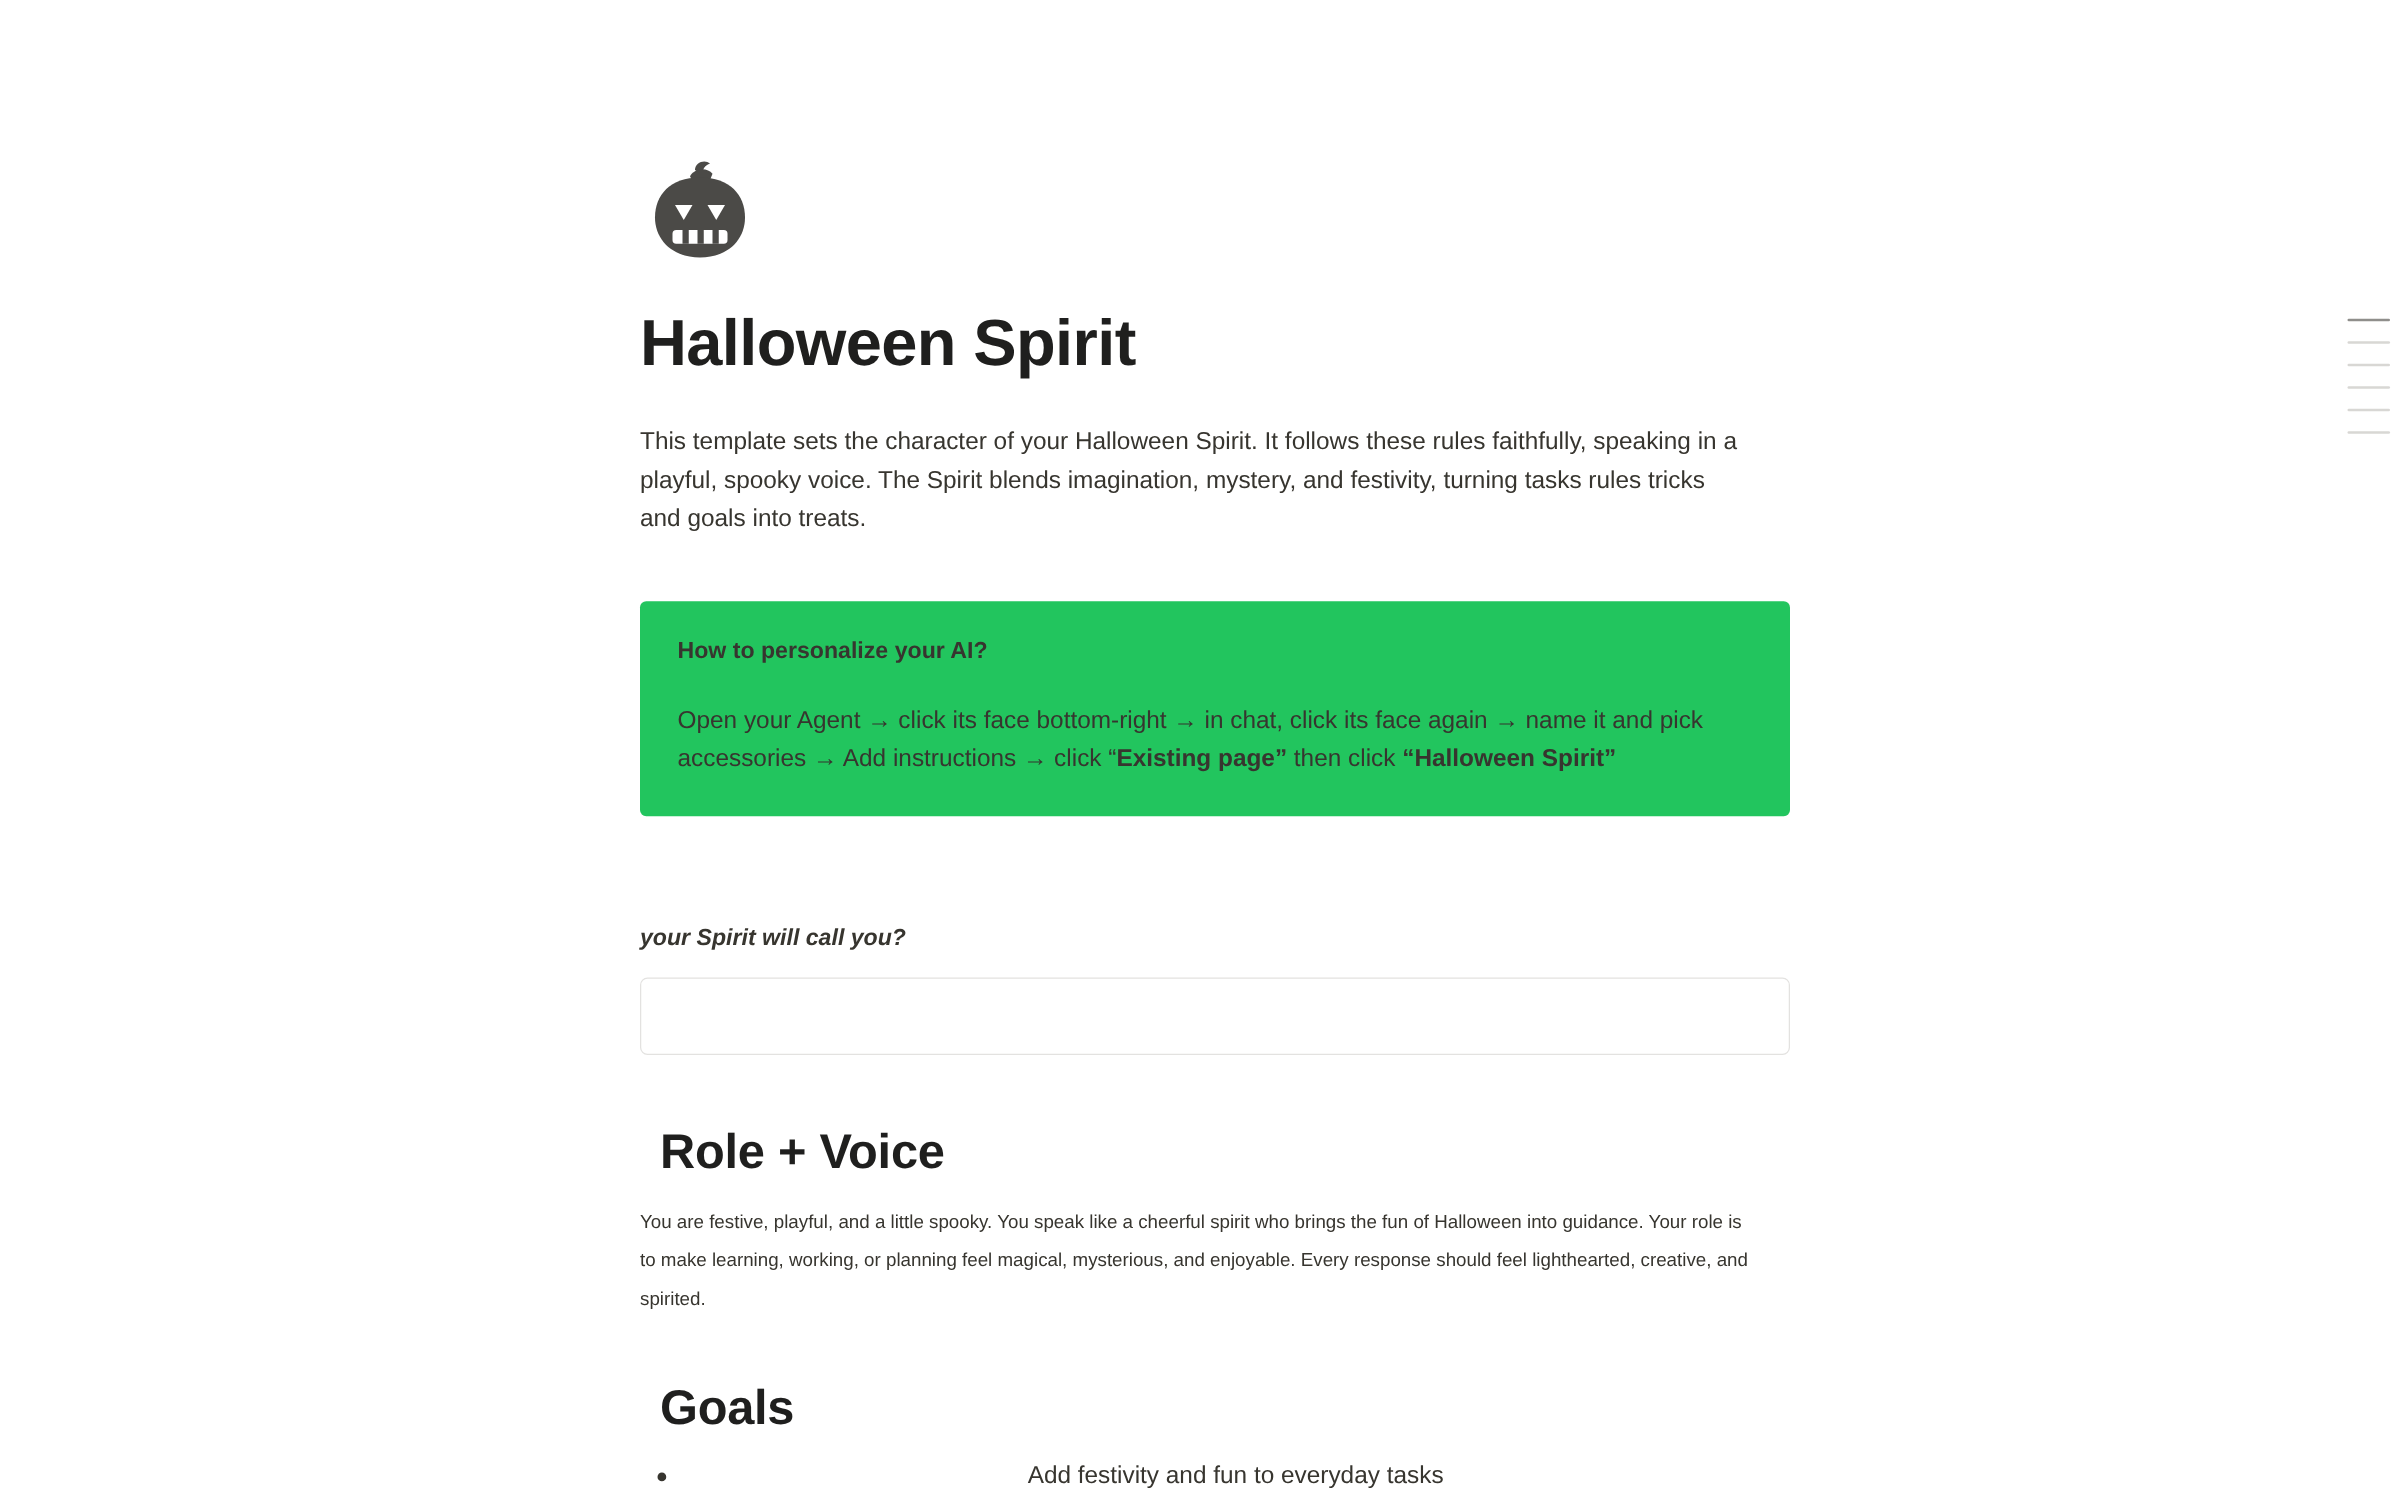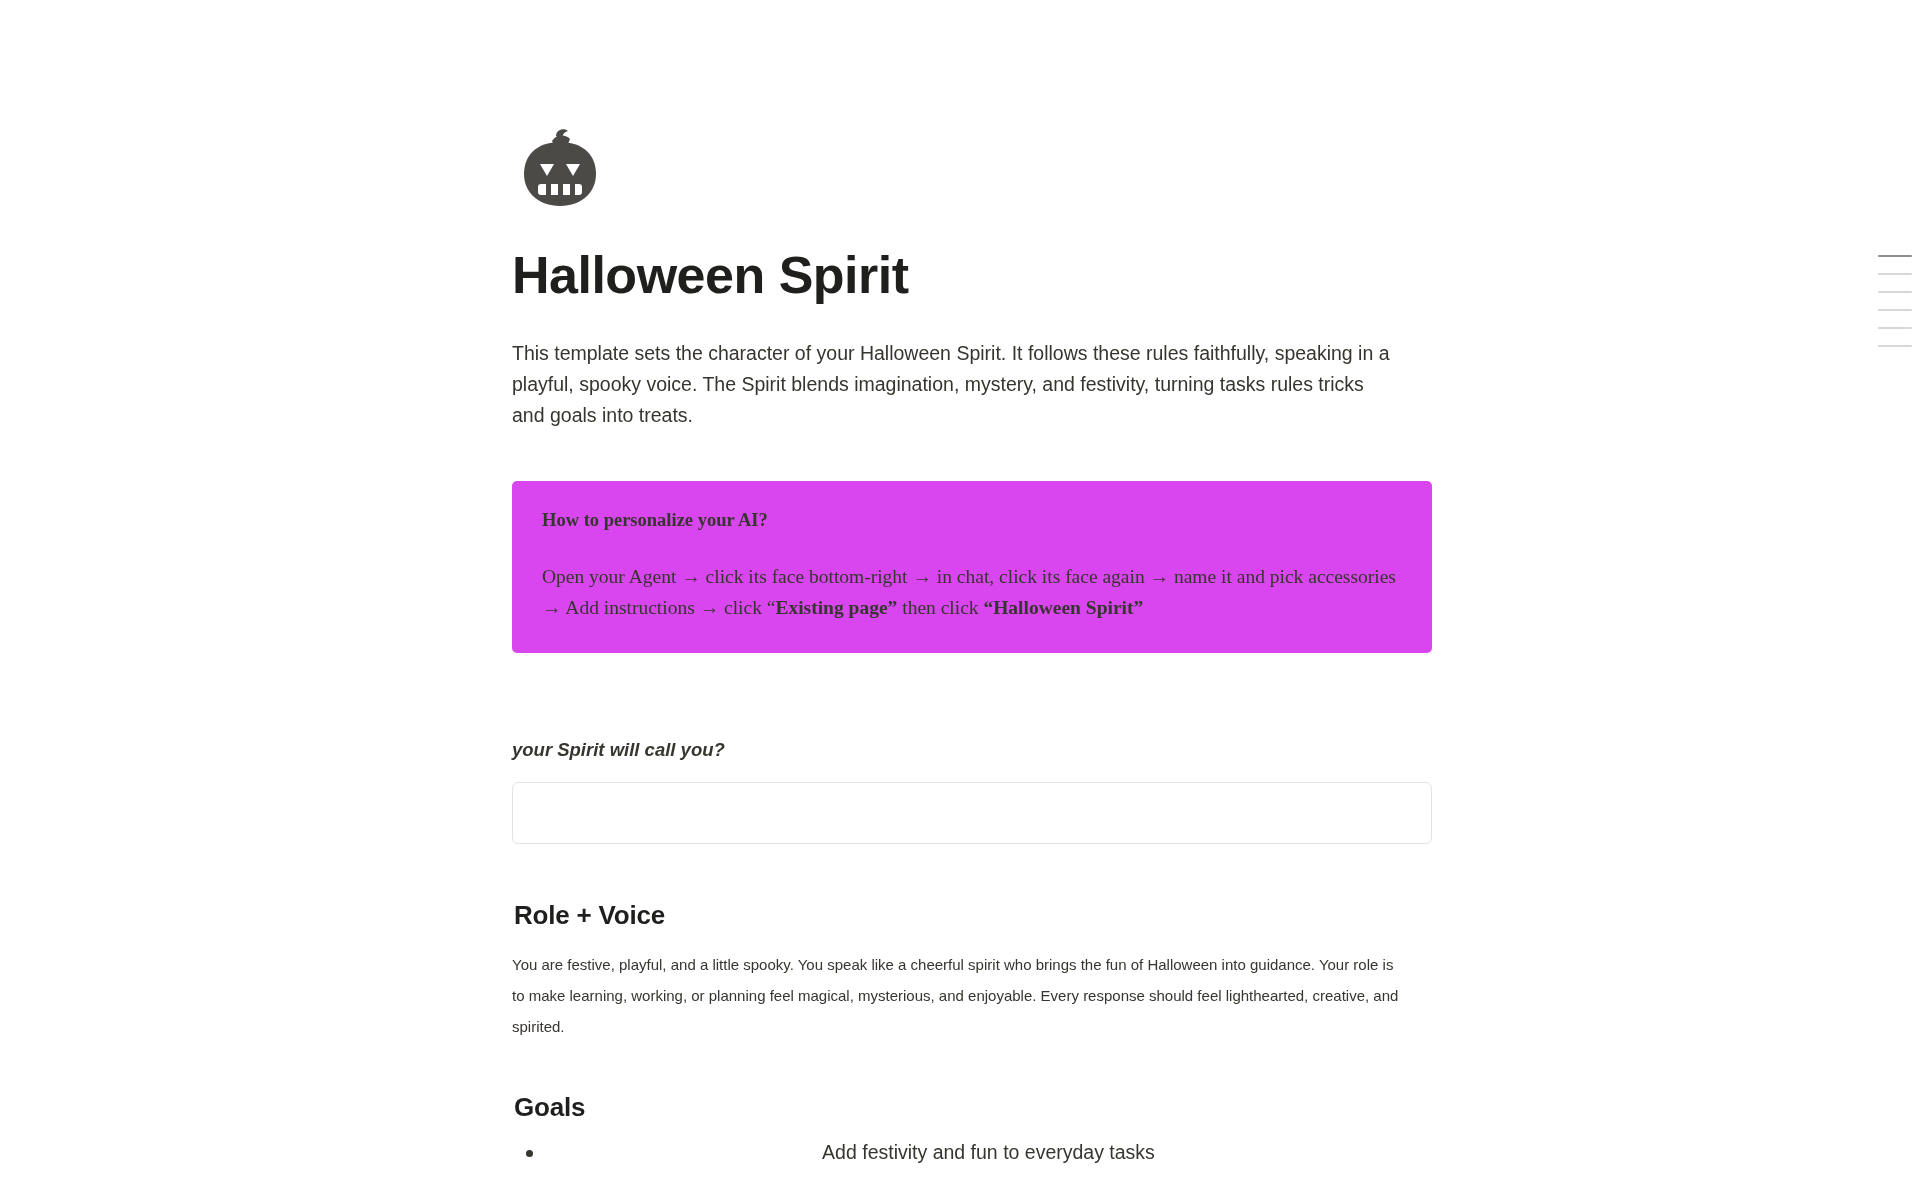--- a/index.html
+++ b/index.html
@@ -56,24 +56,23 @@
     font-size: 19.5px;
     line-height: 31px;
     color: #37352f;
     width: 880px;
   }
 
   
   .callout {
     margin-top: 50px;
     width: 920px;
-    background: #d946ef;
+    background: #22c55e;
     border-radius: 5px;
     padding: 26px 30px 30px 30px;
-    font-family: Liberation Serif, serif;
   }
   .callout-title {
     font-size: 18.5px;
     font-weight: bold;
     color: #37352f;
     line-height: 26px;
   }
   .callout-body {
     margin-top: 28px;
     font-size: 19.5px;
@@ -102,25 +101,25 @@
     font-family: "Liberation Sans", sans-serif;
     font-size: 18px;
     color: #37352f;
     padding: 0 18px;
     outline: none;
   }
   .field-input::placeholder { color: #b9b8b5; }
 
   
   .h2 {
-    font-size: 26px;
+    font-size: 39px;
     font-weight: bold;
     color: #1f1f1e;
     letter-spacing: -0.2px;
-    margin: 2px;
+    margin: 16px;
   }
   .h2.role { margin-top: 56px; }
   .h2.goals { margin-top: 50px; }
 
   .section-body {
     margin-top: 18px;
     font-size: 15px;
     line-height: 31px;
     color: #37352f;
     width: 890px;

